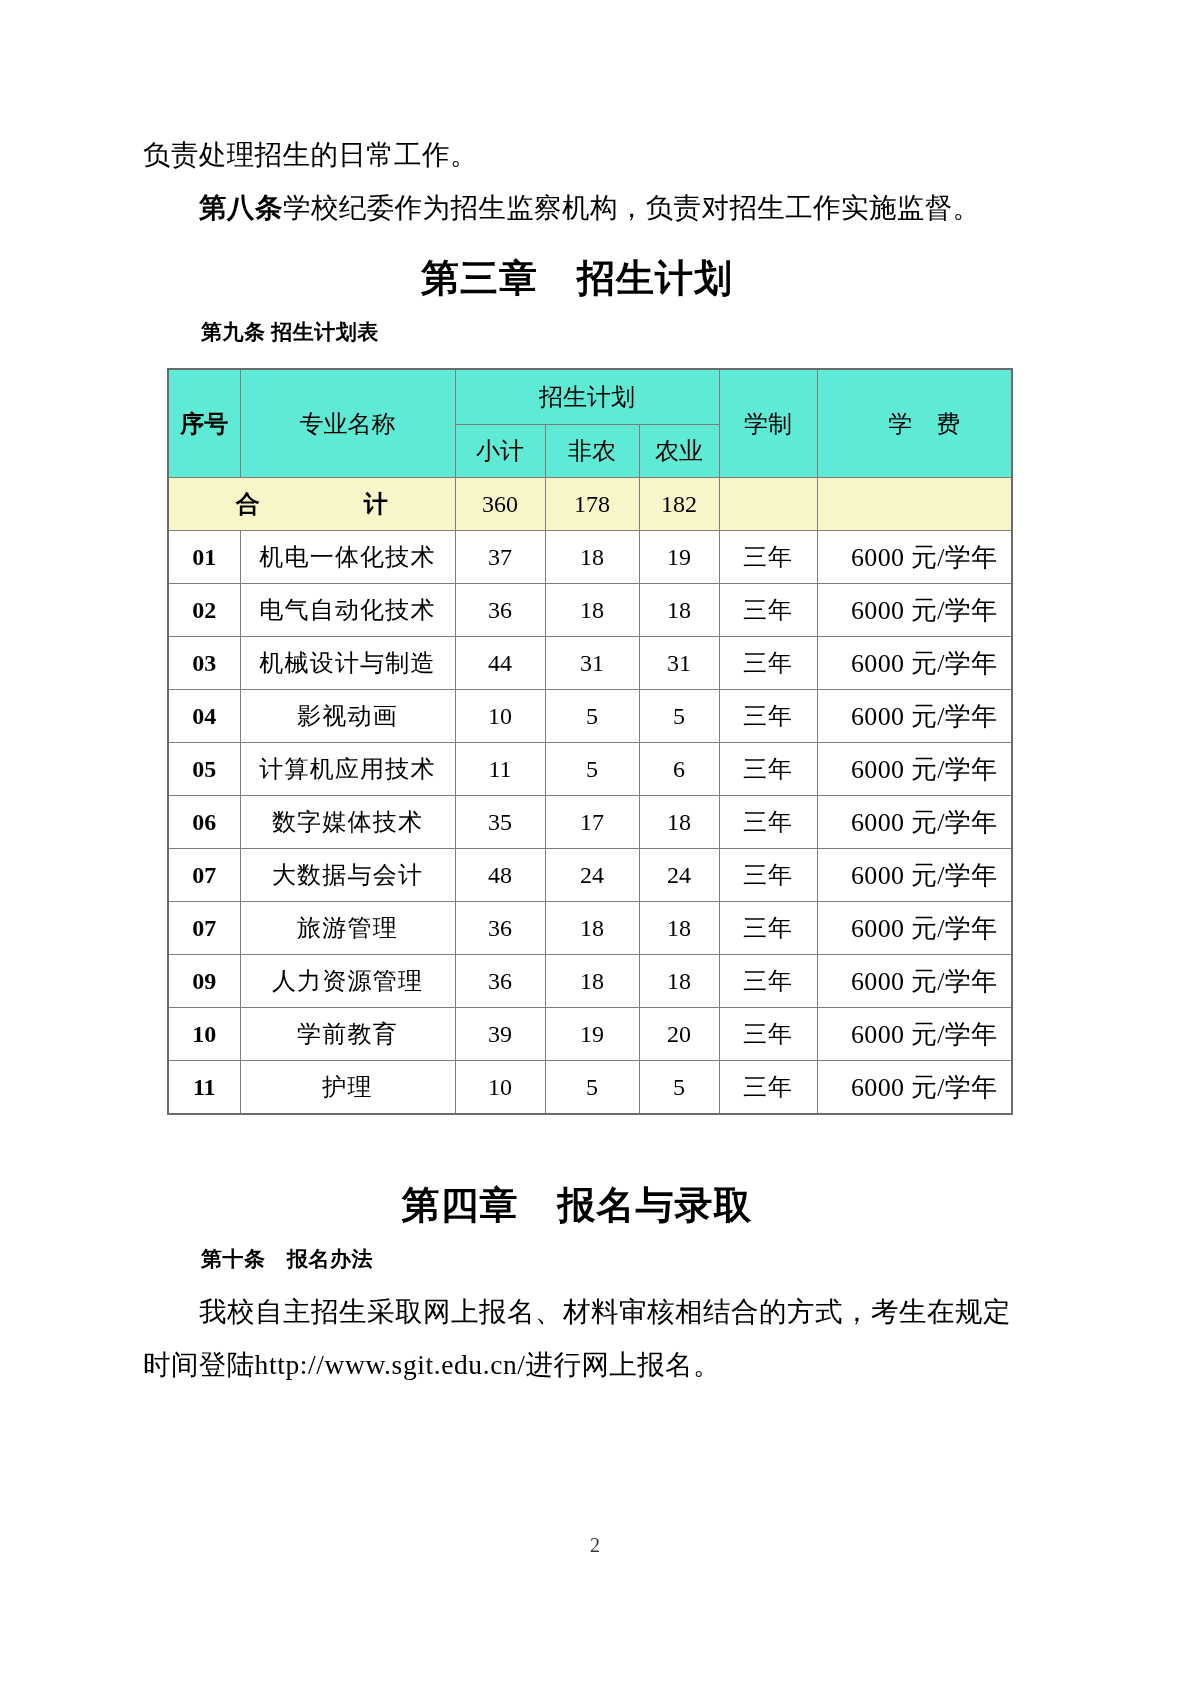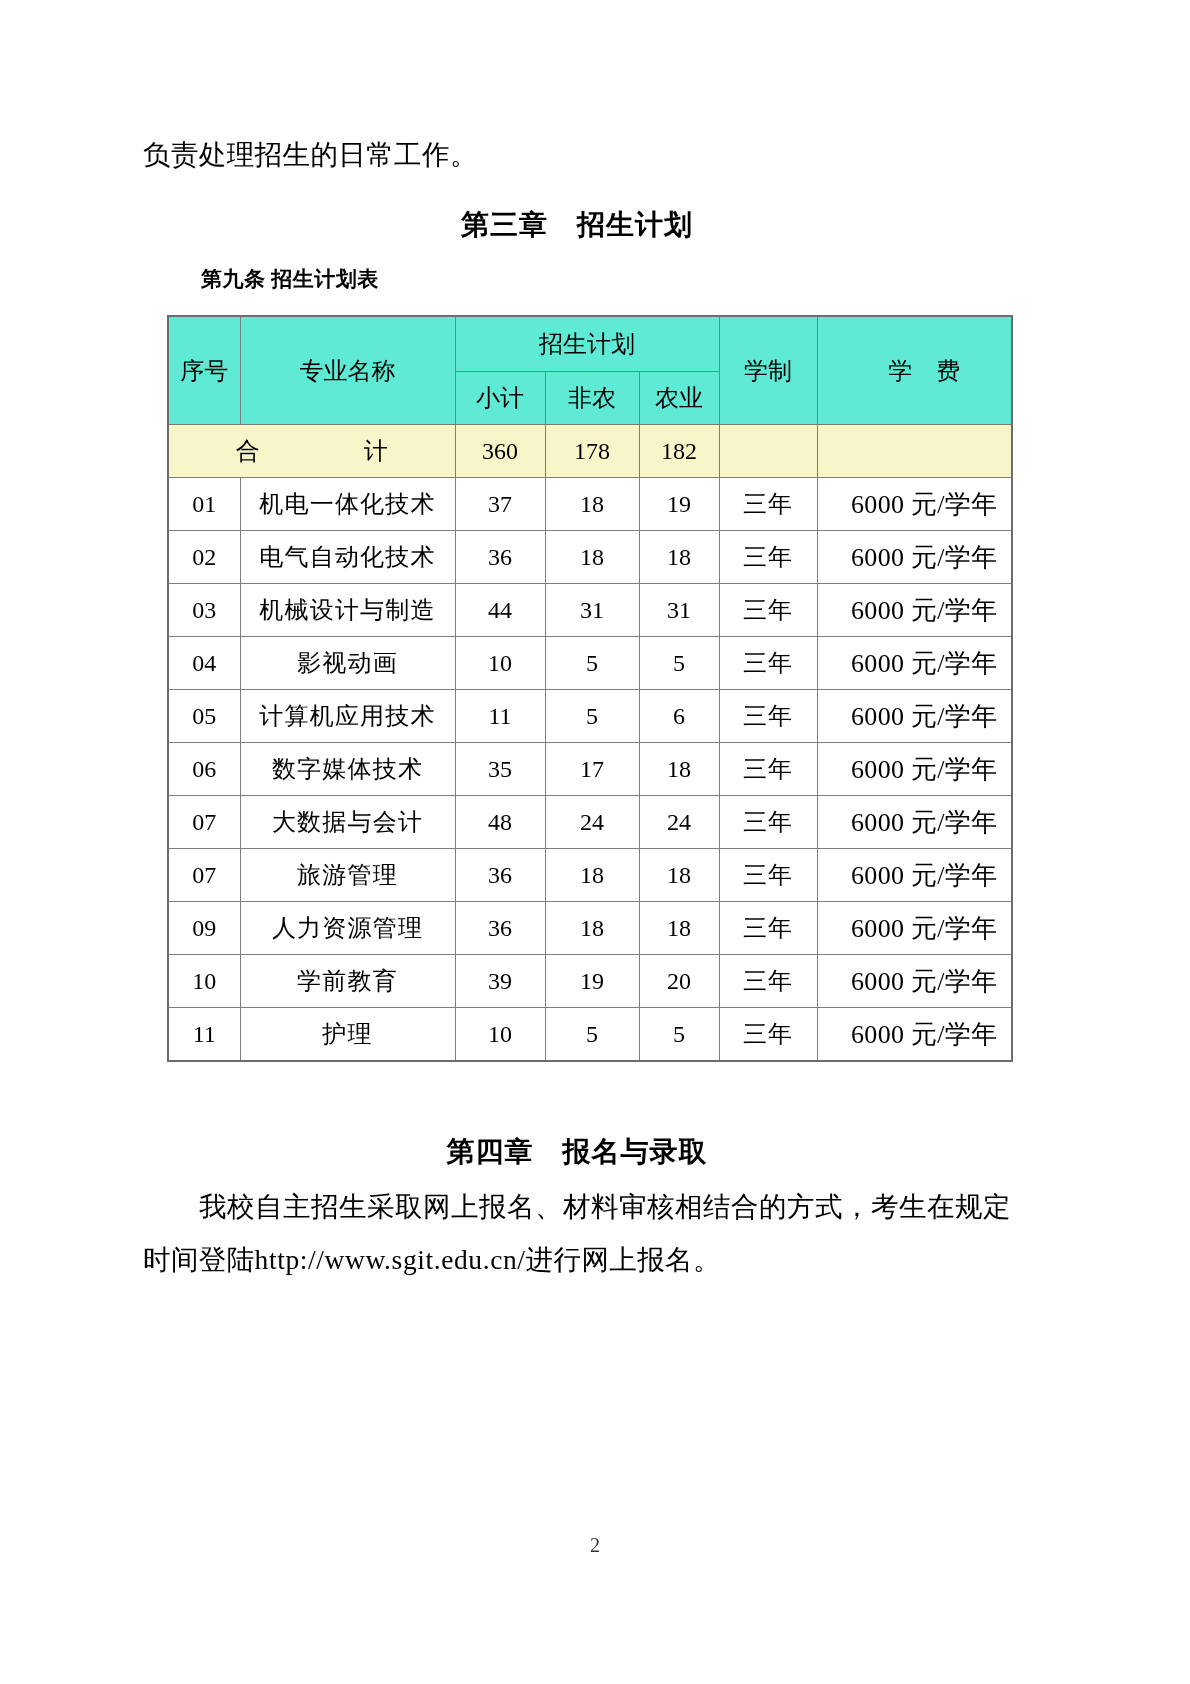--- a/index.html
+++ b/index.html
@@ -44,21 +44,21 @@
   .para.indent { text-indent: 56px; }
 
   .bold-lead {
     font-weight: bold;
     letter-spacing: 0.5px;
   }
 
   
   .chapter {
     text-align: center;
-    font-size: 28px;
+    font-size: 38px;
     font-weight: bold;
     letter-spacing: 1px;
     margin: 0;
     line-height: 56px;
     font-family: "DejaVu Sans", "Liberation Sans", sans-serif;
   }
 
   .section-head {
     font-size: 21px;
     font-weight: bold;
@@ -82,21 +82,21 @@
   table.plan td, table.plan th {
     border: 1px solid #7d7d7d;
     text-align: center;
     vertical-align: middle;
     font-weight: normal;
     padding: 0;
     height: 52px;
     font-family: "Liberation Serif", "DejaVu Serif", serif;
   }
   table.plan .outer-top   { border-top: 2px solid #6b6b6b; }
-  table.plan .outer-left  { border-left: 2px solid #6b6b6b; }
+  table.plan .outer-left  { border-left: 2px solid #6b6b6b; font-weight: bold; }
   table.plan .outer-right { border-right: 2px solid #6b6b6b; padding-left: 20px; }
   table.plan .outer-bottom{ border-bottom: 2px solid #6b6b6b; }
 
   .hdr { background: #5eead4; }
   .total-row td { background: #f8f6c8; }
 
   .hdr-tall { height: 110px; }
   .sub-h { height: 56px; }
 
   .total-label {
@@ -140,20 +140,21 @@
 </style>
 </head>
 <body>
 
 <div class="page">
 
   <div class="content">
 
     <p class="para">负责处理招生的日常工作。</p>
 
+    <p class="para indent"><span class="bold-lead">第八条</span><span>学校纪委作为招生监察机构，负责对招生工作实施监督。</span></p>
 
     <div class="gap-sm"></div>
 
     <h2 class="chapter">第三章　招生计划</h2>
 
     <h3 class="section-head">第九条 招生计划表</h3>
 
     <div class="plan-table-wrap">
       <table class="plan">
         <colgroup>
@@ -288,20 +289,21 @@
               <td class="fee-cell outer-right outer-bottom">6000 元/学年</td>
             </tr>
           </tbody>
       </table>
     </div>
 
     <div class="gap-lg"></div>
 
     <h2 class="chapter">第四章　报名与录取</h2>
 
+    <h3 class="section-head">第十条　报名办法</h3>
 
     <p class="para indent"><span>我校自主招生采取网上报名、材料审核相结合的方式，考</span><span>生在规定时间登陆</span><span class="mono-url">http://www.sgit.edu.cn/</span><span>进行网上报名。</span></p>
 
   </div>
 
   <div class="page-number">2</div>
 
 </div>
 
 </body></html>

